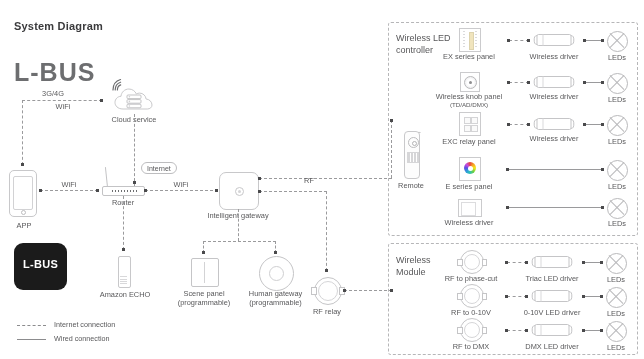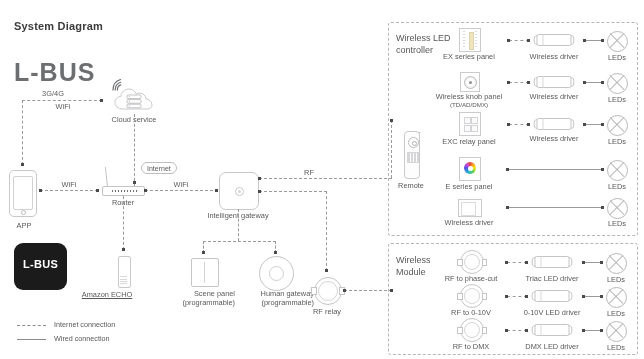--- a/index.html
+++ b/index.html
@@ -11,21 +11,21 @@
   .abs{position:absolute;}
   
   #page-title{left:14px;top:20px;font-size:11px;font-weight:bold;color:#3b3b3d;letter-spacing:.2px;}
   #brand{left:14px;top:58px;font-size:25px;font-weight:bold;color:#6d6e70;letter-spacing:1px;}
   
   #logo-tile{left:14px;top:243px;width:53px;height:47px;background:#1b1b1b;border-radius:9px;}
   #logo-tile span{position:absolute;left:0;top:15px;width:53px;text-align:center;
     font-size:11px;font-weight:bold;color:#ffffff;letter-spacing:.3px;}
   
   .lbl{font-size:7.4px;color:#58585a;text-align:center;line-height:9px;white-space:nowrap;}
-  .lbl2{font-size:7.4px;color:#58585a;text-align:right;line-height:9px;}
+  .lbl2{font-size:7.4px;color:#58585a;text-align:center;line-height:9px;}
   .lbl-sm{font-size:6.2px;color:#58585a;text-align:center;line-height:8px;white-space:nowrap;}
   .panel-title{font-size:9px;color:#58585a;line-height:11.5px;}
   
   .dash-h{height:0;border-top:1px dashed #9a9a9c;}
   .dash-v{width:0;border-left:1px dashed #9a9a9c;}
   .solid-h{height:0;border-top:1px solid #9a9a9c;}
   .dot{width:3px;height:3px;background:#4a4a4c;border-radius:0;}
   
   .groupbox{border:1px dashed #b6b6b8;border-radius:3px;}
   
@@ -160,35 +160,35 @@
 <div class="abs dash-v" style="left:134px;top:114px;height:72px;"></div>
 <div class="abs dot" style="left:133px;top:181px;"></div>
 <div class="abs internet-pill" style="left:141px;top:162px;">Internet</div>
 
 <div class="abs dash-v" style="left:123px;top:196px;height:54px;"></div>
 <div class="abs dot" style="left:122px;top:248px;"></div>
 
 <div class="abs echo" style="left:118px;top:256px;">
   <div class="echo-grill"></div>
 </div>
-<div class="abs lbl" style="left:77px;top:290px;width:60px;text-decoration:underline;">Amazon ECHO</div>
+<div class="abs lbl" style="left:95px;top:290px;width:60px;">Amazon ECHO</div>
 
 <div class="abs dash-h" style="left:145px;top:190px;width:73px;"></div>
 <div class="abs dot" style="left:144px;top:189px;"></div>
 <div class="abs dot" style="left:215px;top:189px;"></div>
 <div class="abs lbl" style="left:165px;top:180px;width:32px;">WiFi</div>
 
 <div class="abs gateway" style="left:219px;top:172px;">
   <div class="gateway-eye"></div>
 </div>
 <div class="abs lbl" style="left:196px;top:211px;width:84px;">Intelligent gateway</div>
 
 <div class="abs dash-h" style="left:259px;top:178px;width:133px;"></div>
 <div class="abs dot" style="left:258px;top:177px;"></div>
-<div class="abs lbl" style="left:295px;top:168px;width:28px;">RF</div>
+<div class="abs lbl" style="left:295px;top:176px;width:28px;">RF</div>
 <div class="abs dash-v" style="left:391px;top:120px;height:58px;"></div>
 <div class="abs dot" style="left:390px;top:119px;"></div>
 
 <div class="abs dash-h" style="left:259px;top:191px;width:68px;"></div>
 <div class="abs dot" style="left:258px;top:190px;"></div>
 <div class="abs dash-v" style="left:326px;top:191px;height:80px;"></div>
 <div class="abs dot" style="left:325px;top:269px;"></div>
 
 <div class="abs dash-v" style="left:238px;top:209px;height:32px;"></div>
 <div class="abs dash-h" style="left:203px;top:241px;width:73px;"></div>

